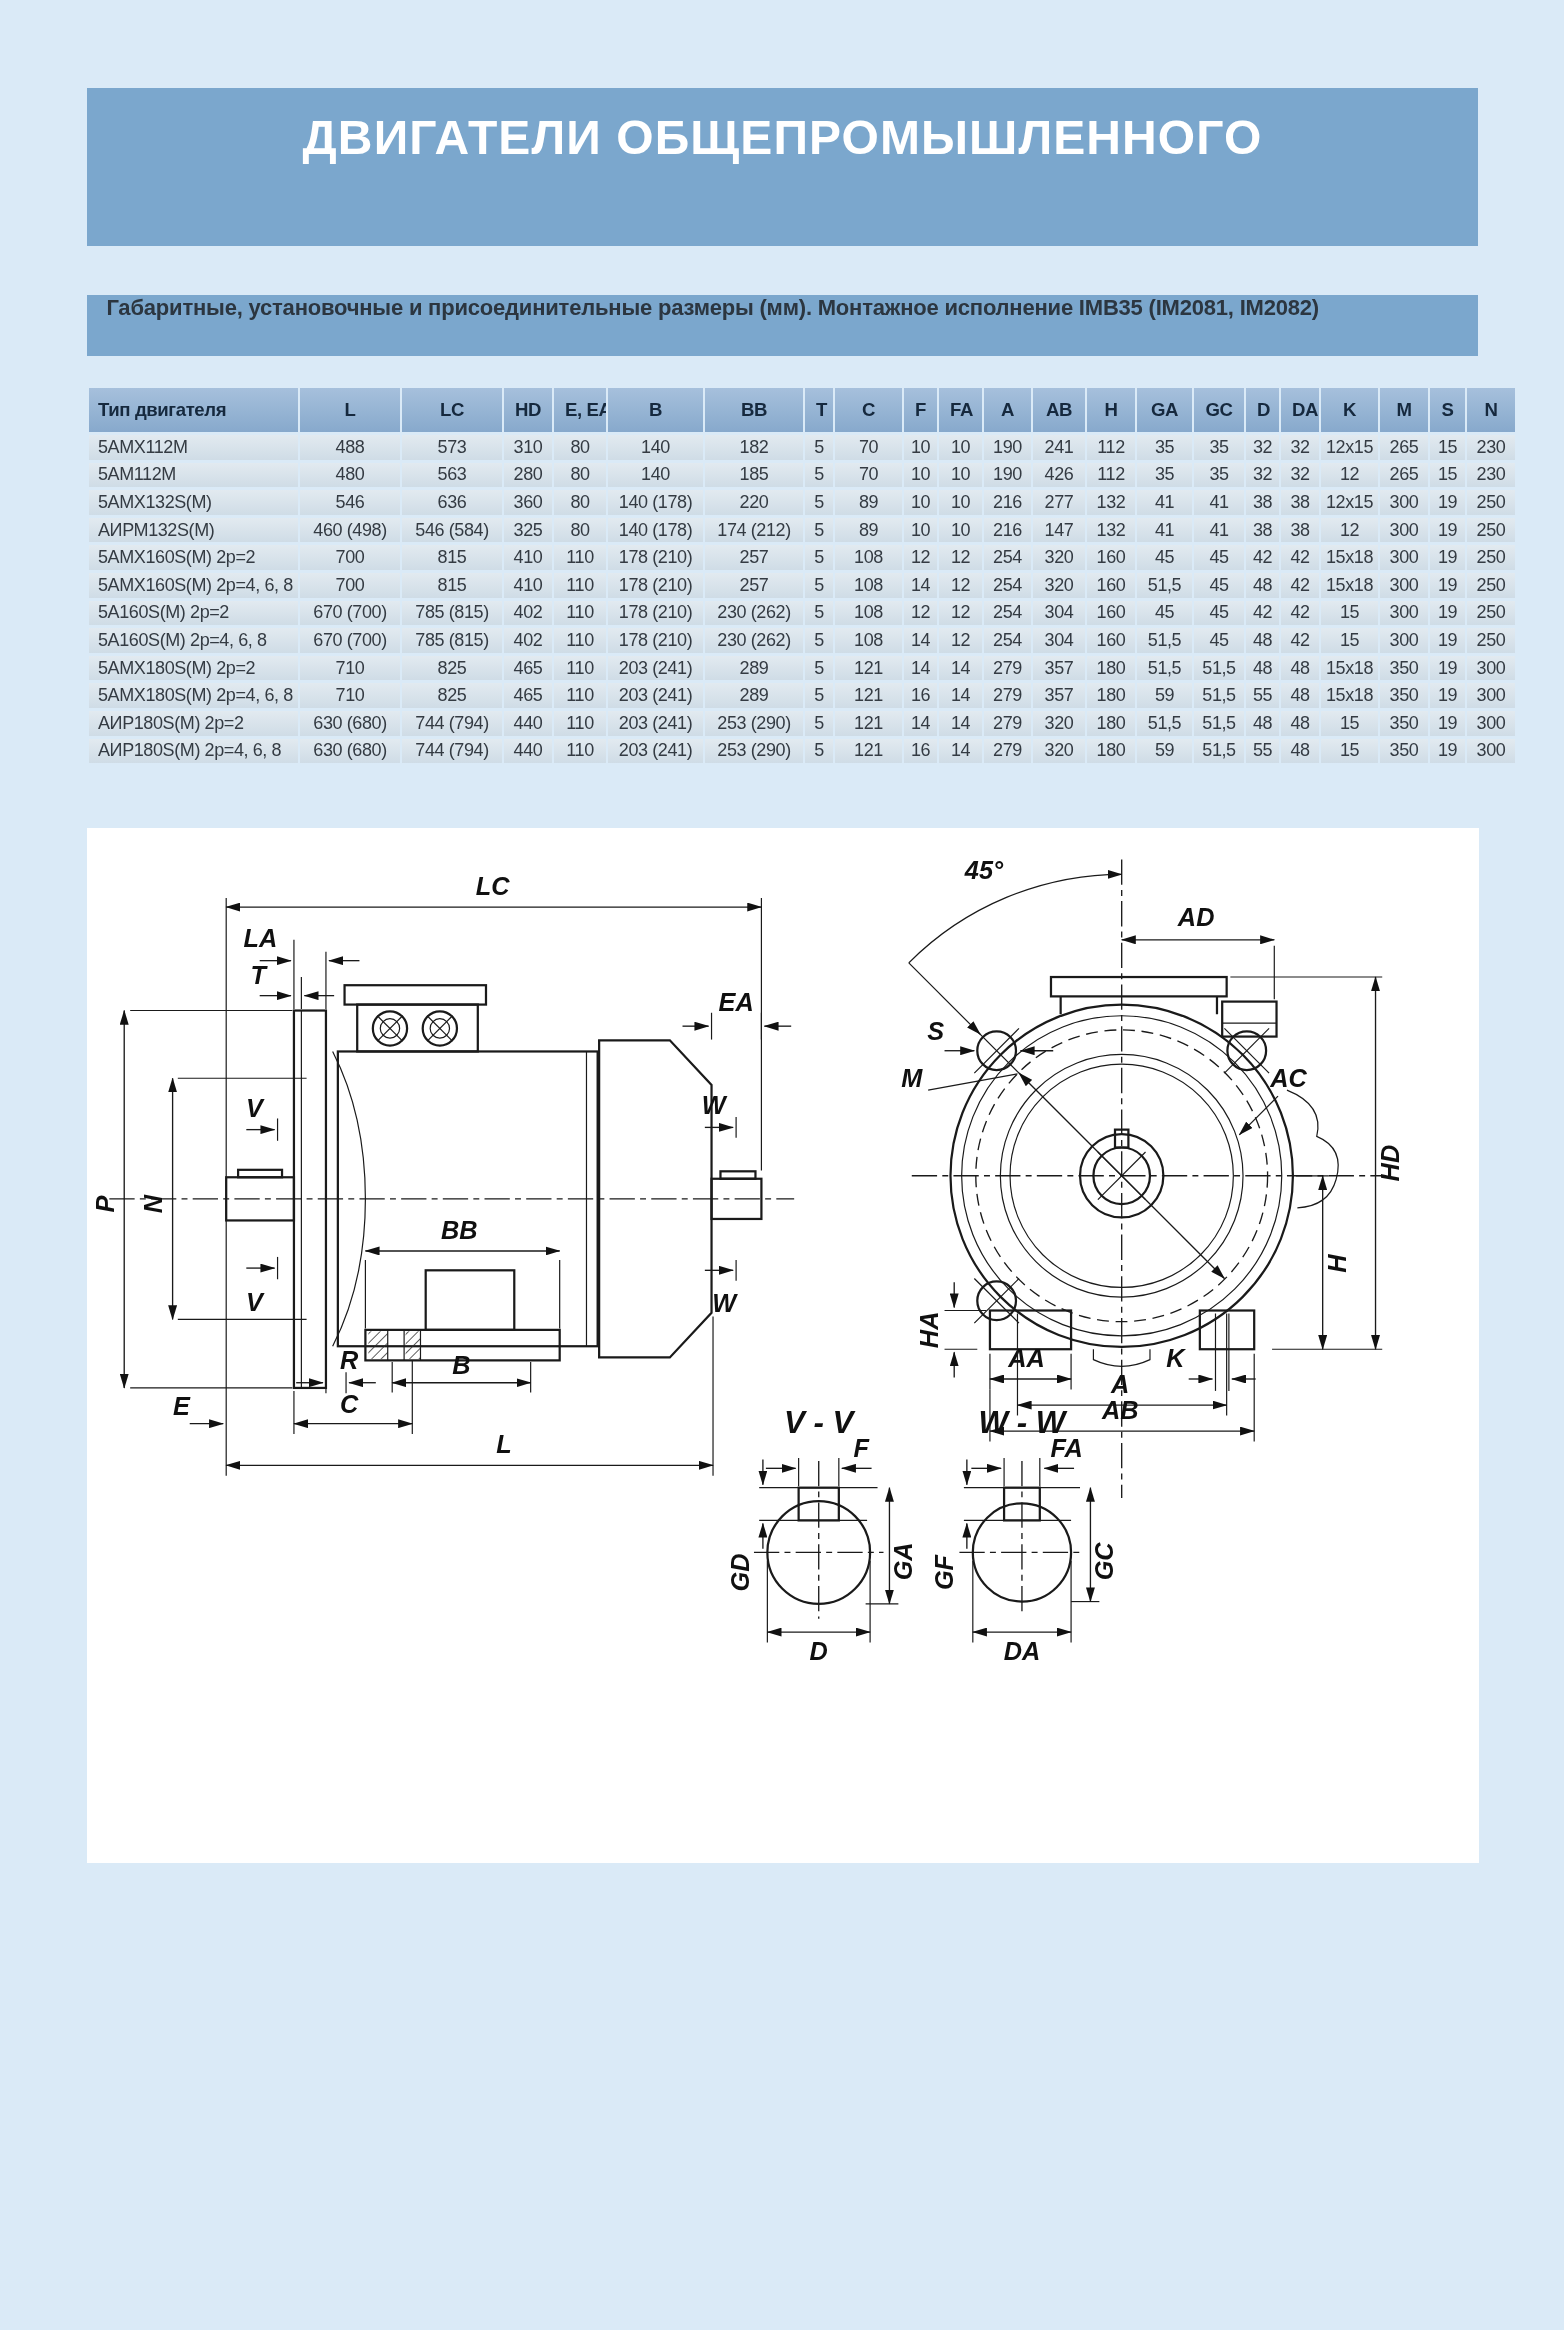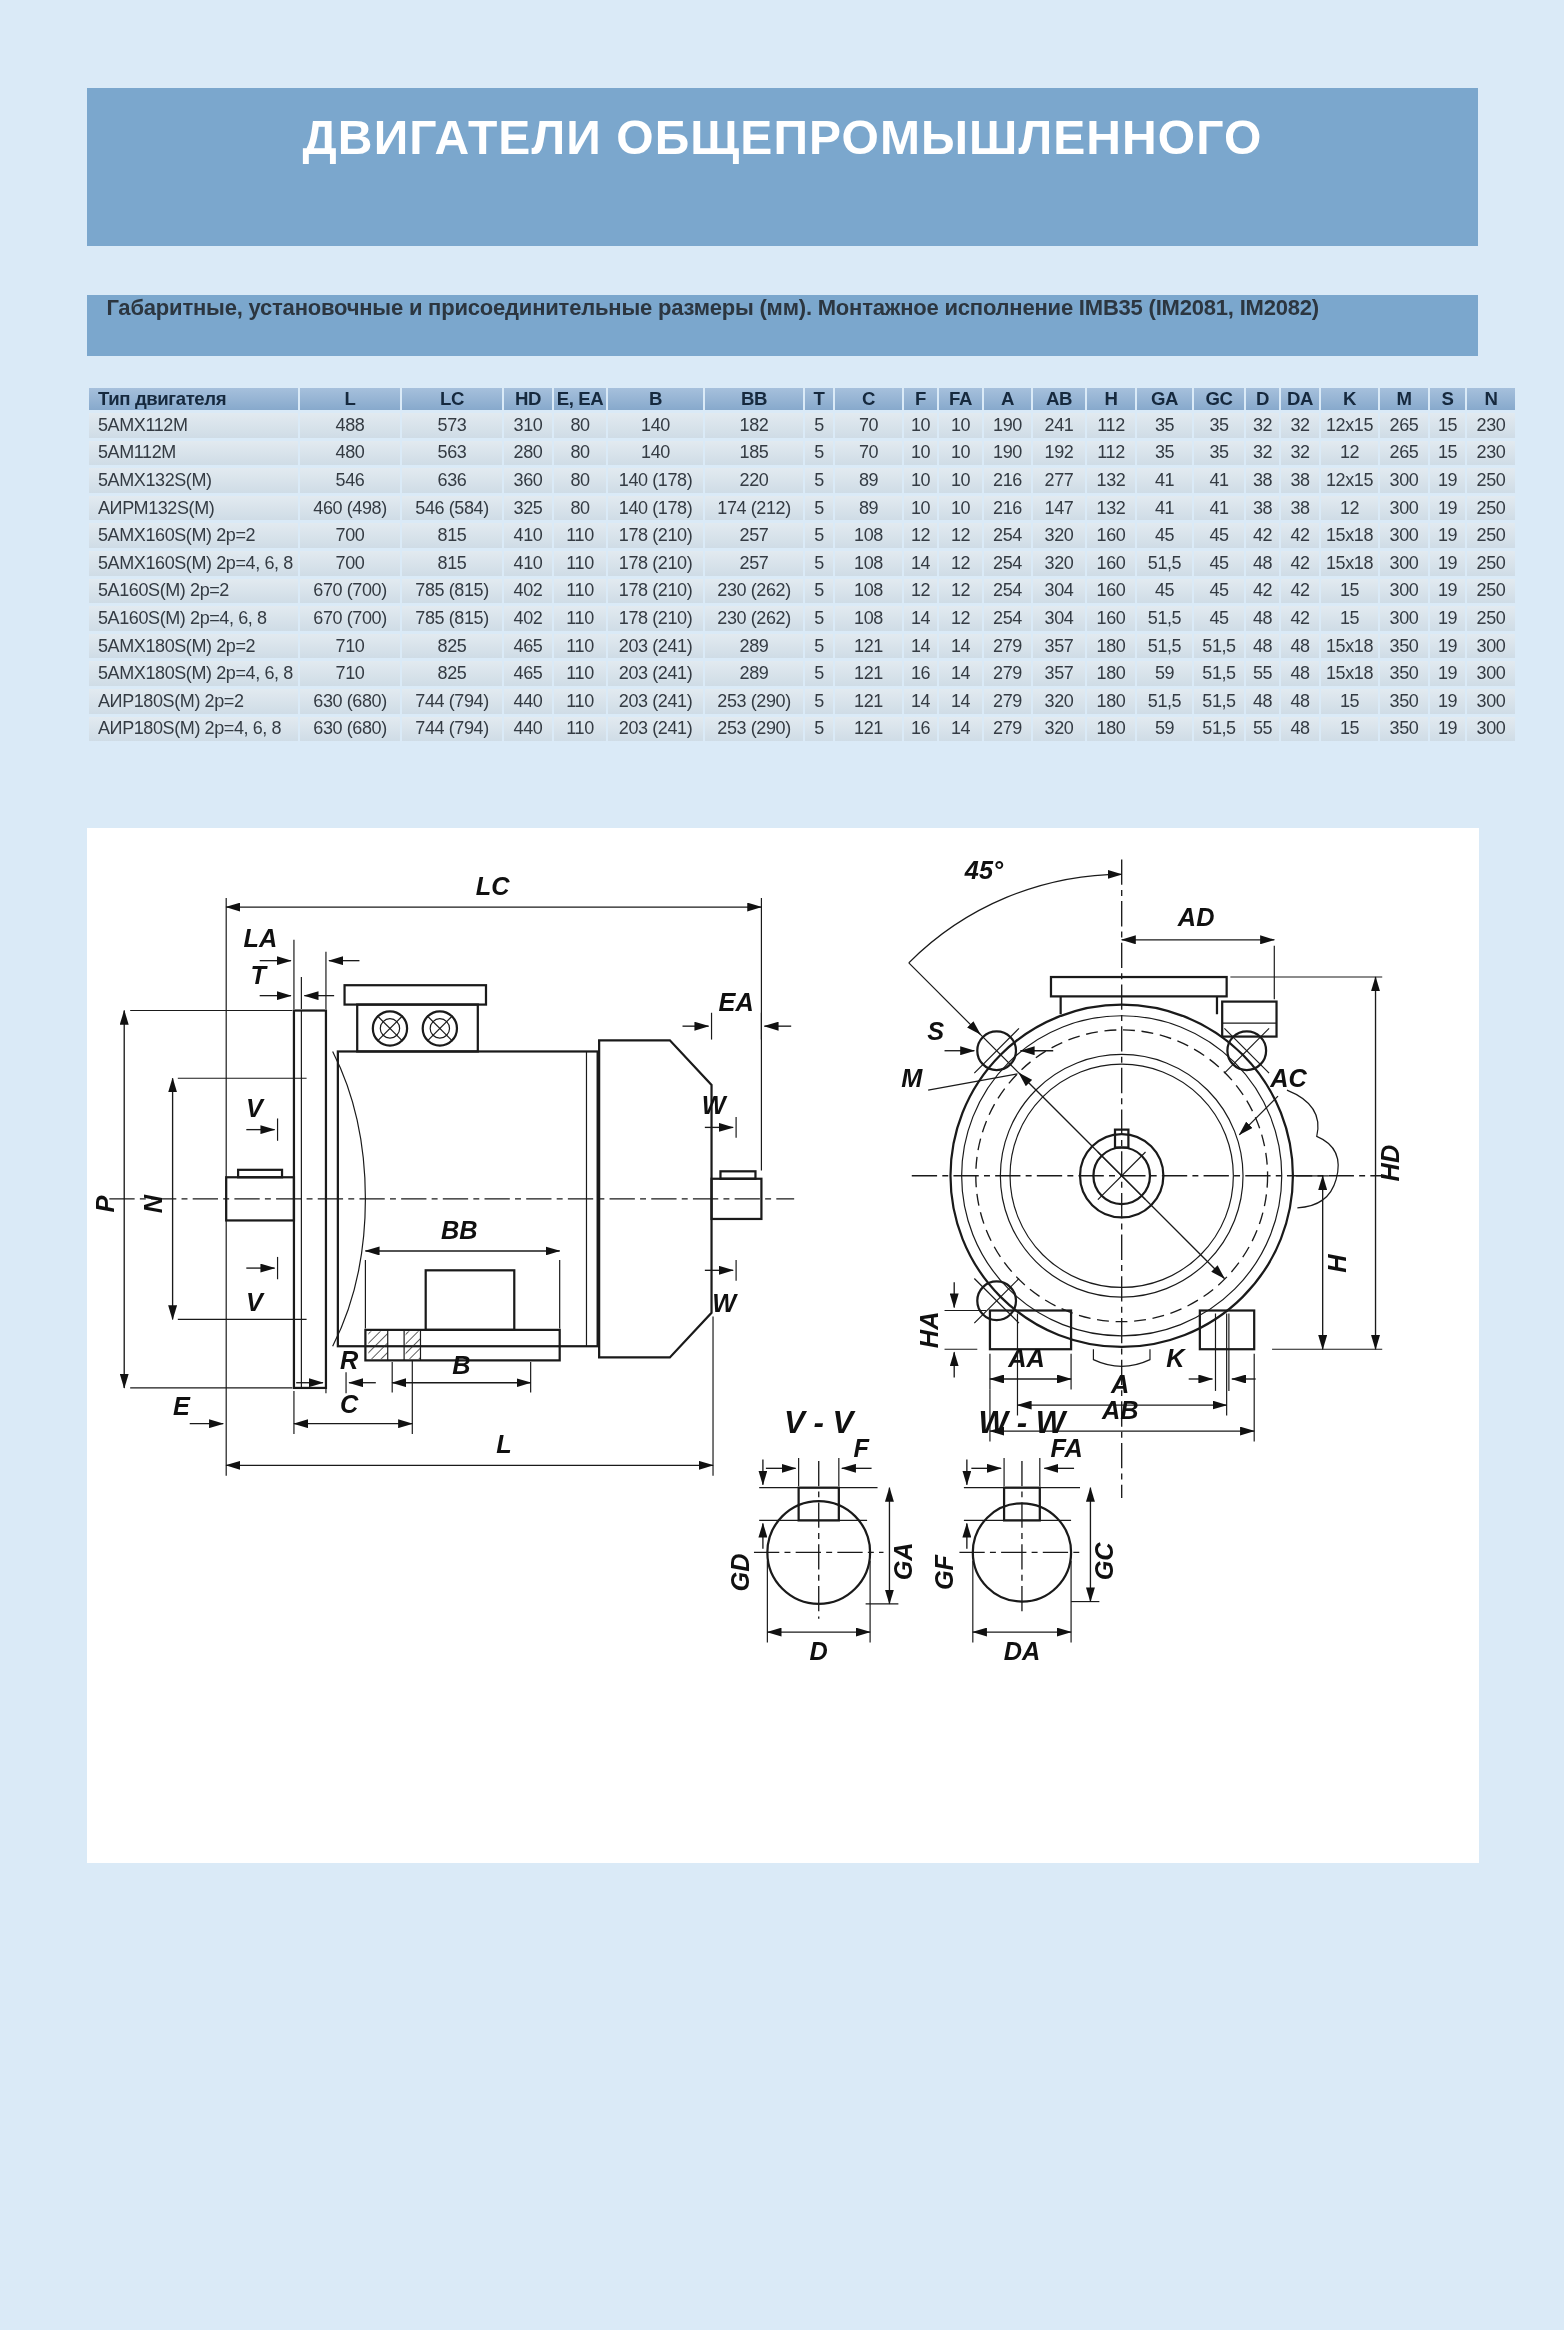--- a/index.html
+++ b/index.html
@@ -21,21 +21,21 @@
     background:#7ba7cd;display:flex;align-items:flex-start;box-sizing:border-box;
     color:#2c3640;font-size:22px;font-weight:700;padding-left:19.4px;letter-spacing:-0.2px;
   }
   table.dims{
     position:absolute;left:87px;top:385px;width:1391px;
     border-collapse:separate;border-spacing:2.2px 3px;table-layout:fixed;
   }
   table.dims th{
     background:linear-gradient(180deg,#a6c0dc,#87a9cc);
     color:#16293e;font-size:18.6px;font-weight:700;height:16px;
-    text-align:center;padding:0;letter-spacing:-0.4px;white-space:nowrap;overflow:hidden;
+    text-align:center;padding:11px;letter-spacing:-0.4px;white-space:nowrap;overflow:hidden;
   }
   table.dims td{
     background:linear-gradient(180deg,#e2eaf0,#cfdce6);
     color:#343b43;font-size:18px;height:24.6px;
     text-align:center;padding:0;letter-spacing:-0.4px;white-space:nowrap;overflow:hidden;
   }
   table.dims .first{text-align:left;padding-left:9px;}
   .panel{
     position:absolute;left:87px;top:828px;width:1392px;height:1035px;
     background:#ffffff;
@@ -142,21 +142,21 @@
         <td>563</td>
         <td>280</td>
         <td>80</td>
         <td>140</td>
         <td>185</td>
         <td>5</td>
         <td>70</td>
         <td>10</td>
         <td>10</td>
         <td>190</td>
-        <td>192</td>
+        <td>426</td>
         <td>112</td>
         <td>35</td>
         <td>35</td>
         <td>32</td>
         <td>32</td>
         <td>12</td>
         <td>265</td>
         <td>15</td>
         <td>230</td>
       </tr>

